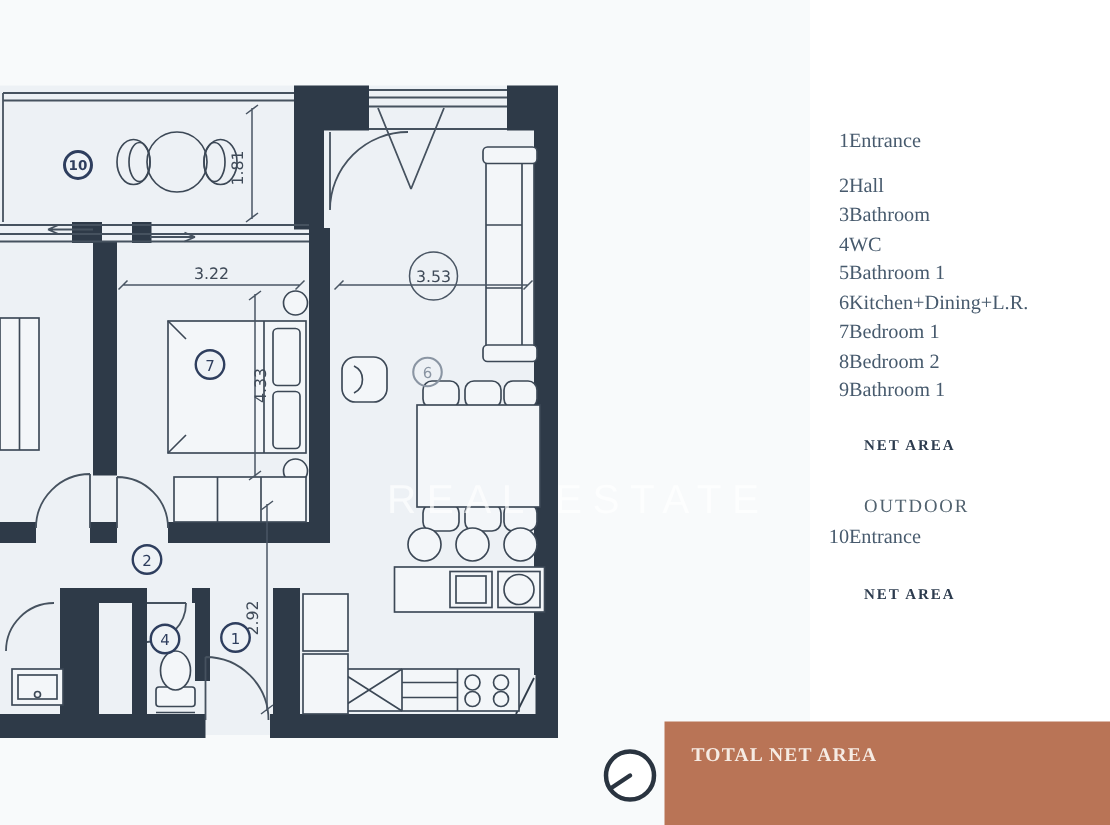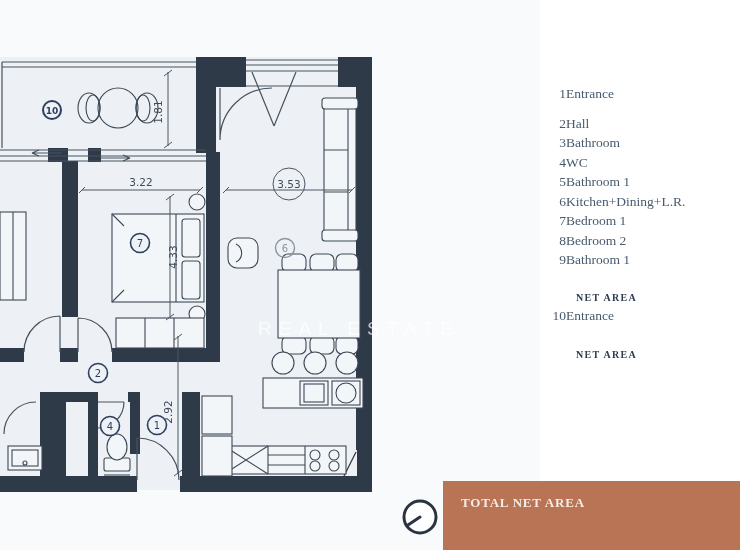--- a/index.html
+++ b/index.html
@@ -13,21 +13,21 @@
   
   .wm-big {
     position:absolute; left:176px; top:168px;
     font-family:"Liberation Sans", sans-serif;
     font-size:118px; font-weight:600; letter-spacing:26px;
     color:rgba(255,255,255,0.62); pointer-events:none; white-space:nowrap;
   }
   .wm-small {
     position:absolute; left:258px; top:318px;
     font-family:"Liberation Sans", sans-serif;
-    font-size:19px; font-weight:400; letter-spacing:7px;
+    font-size:27px; font-weight:400; letter-spacing:7px;
     color:rgba(255,255,255,0.68); pointer-events:none; white-space:nowrap;
   }
 
   
   .title {
     position:absolute; left:557px; top:13px; margin:0;
     font-size:18px; font-weight:700; letter-spacing:0.6px; color:#2c3b4e;
   }
   .legend { position:absolute; left:549px; top:84px; width:188px;
     font-size:13.5px; color:#475a6d; }
@@ -283,20 +283,21 @@
       <span class="num">8</span>
       <span class="lbl">Bedroom 2</span>
     </div>
     <div class="lrow">
       <span class="num">9</span>
       <span class="lbl">Bathroom 1</span>
     </div>
 
     <div class="section">NET AREA</div>
 
+    <div class="sub">OUTDOOR</div>
 
     <div class="lrow outdoor">
       <span class="num">10</span>
       <span class="lbl">Entrance</span>
     </div>
 
     <div class="section second">NET AREA</div>
   </div>
 
   <svg class="clock" width="44" height="44">

